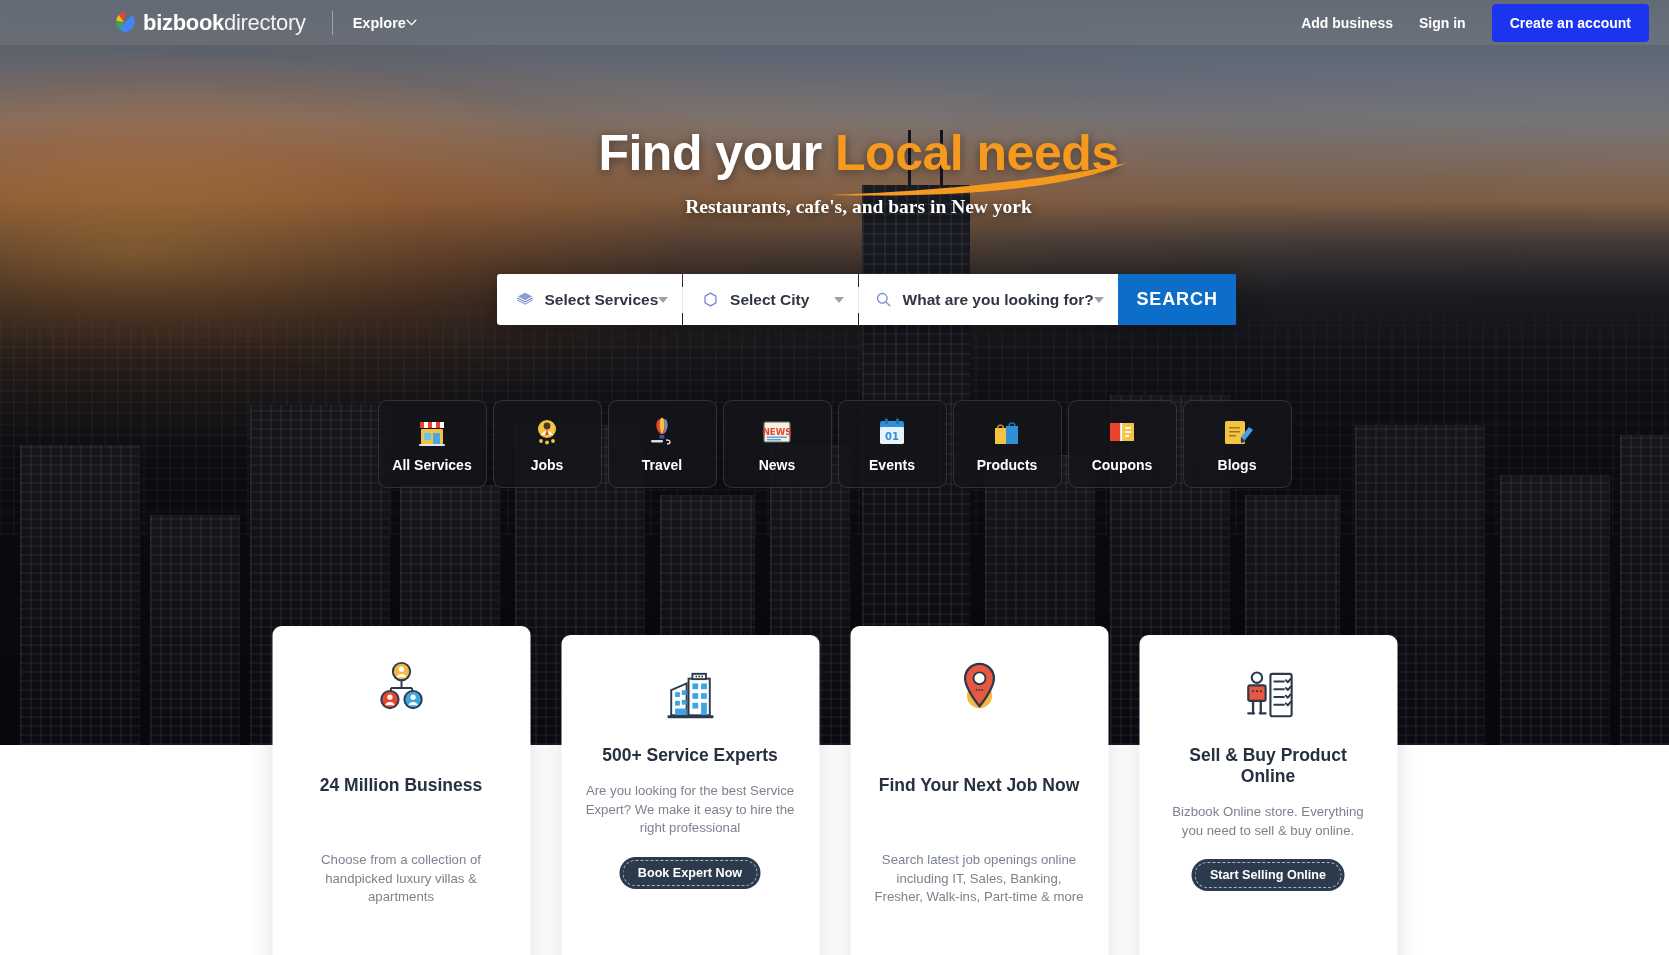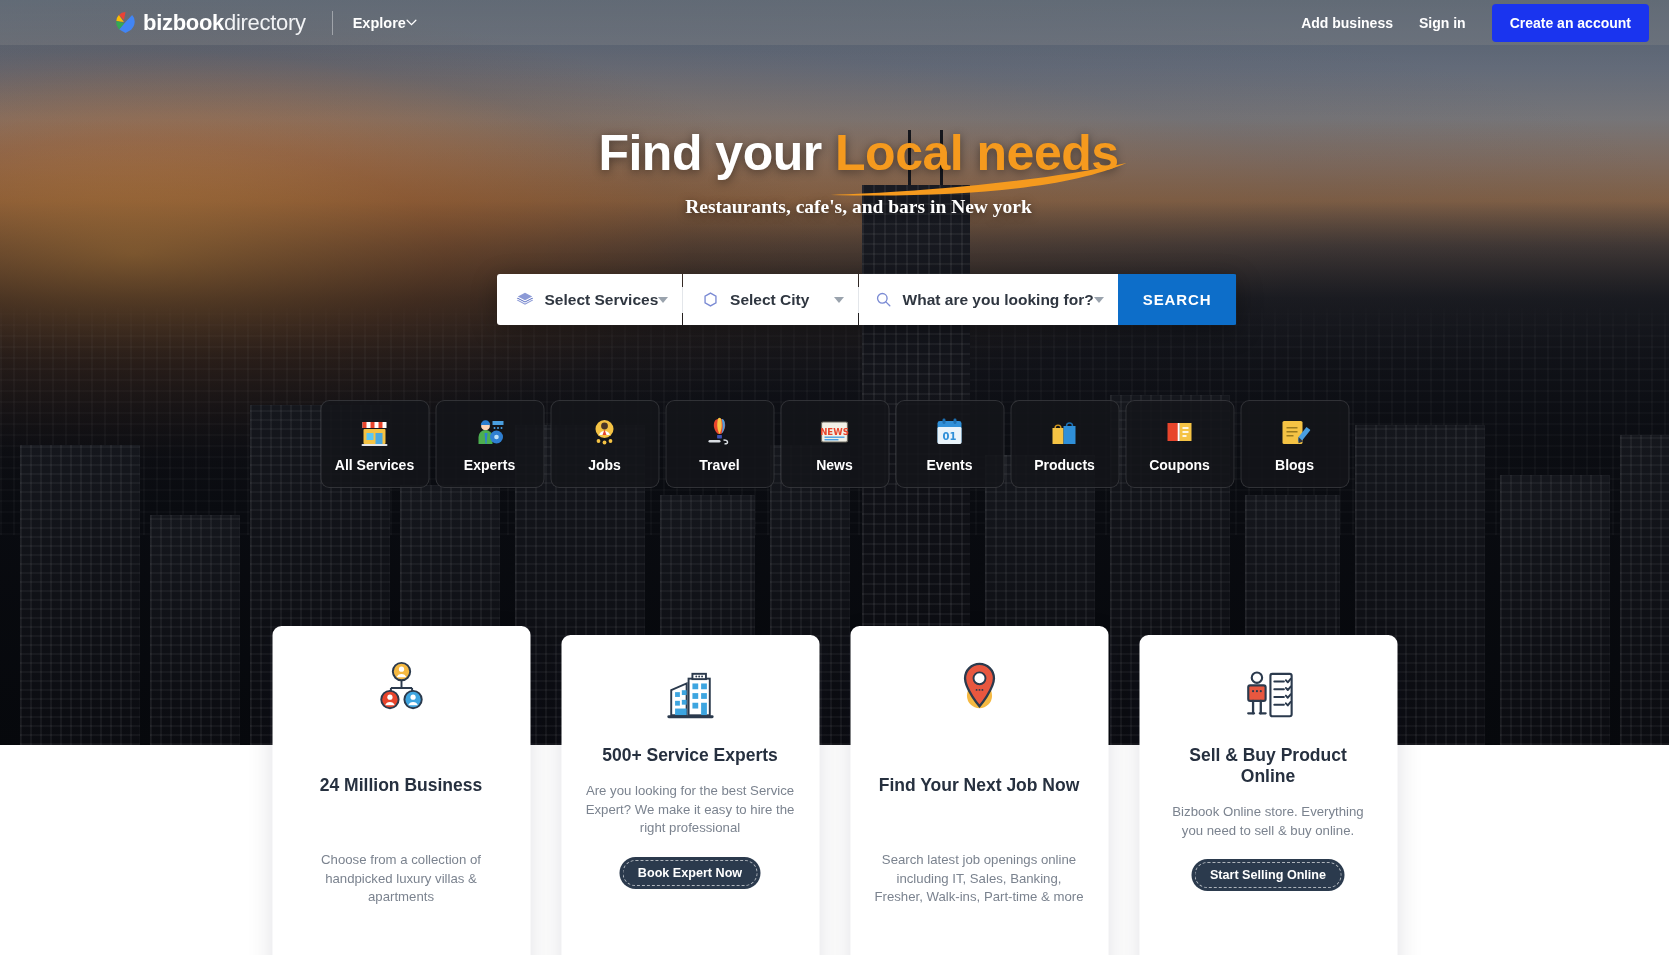--- a/index.html
+++ b/index.html
@@ -140,21 +140,21 @@
   .sfield.query { flex: 1; padding-left: 16px; }
   .sf-icon { flex: 0 0 auto; margin-right: 11px; display:block; }
   .sf-label { font-size: 15.5px; font-weight: 700; color: #2f3640; white-space: nowrap; }
   .sf-label.ph { font-weight: 700; color: #2f3640; }
   .caret { margin-left: auto; width:0; height:0;
     border-left: 5px solid transparent; border-right: 5px solid transparent;
     border-top: 6px solid #9aa3ad; }
   .sep { width:1px; background: #e3e6ea; align-self: center; height: 26px; }
   .btn-search {
     width: 140px; background: #0d6ec9; color:#fff; border:0; cursor:pointer;
-    font-size: 15px; font-weight: 700; letter-spacing: .9px;
+    font-size: 18px; font-weight: 700; letter-spacing: .9px;
     font-family: inherit;
   }
 
   
   .tiles {
     position:absolute; top: 400px; left: 50%; transform: translateX(-50%);
     display:flex; gap: 6px; z-index: 22;
   }
   .tile {
     width: 109px; height: 88px; border-radius: 9px;
@@ -288,35 +288,20 @@
     <div class="tile">
       <svg class="tile-ico" viewBox="0 0 32 32">
         <rect x="5" y="13" width="22" height="15" rx="1" fill="#f5c344"></rect>
         <rect x="8" y="17" width="7" height="7" fill="#5bc8f5"></rect>
         <rect x="17" y="17" width="7" height="11" fill="#4aa8e0"></rect>
         <path d="M4 6h24v6H4z" fill="#fff"></path>
         <path d="M4 6h4v6H4zm8 0h4v6h-4zm8 0h4v6h-4z" fill="#e8452c"></path>
         <rect x="3" y="28" width="26" height="2" rx="1" fill="#e3e6ea"></rect>
       </svg>
       <span class="tile-lb">All Services</span>
-    </div>
-    <div class="tile">
-      <svg class="tile-ico" viewBox="0 0 32 32">
-        <rect x="19" y="5" width="11" height="4" fill="#4a9fe0"></rect>
-        <circle cx="21" cy="12" r="1" fill="#4a9fe0"></circle>
-          <circle cx="24.5" cy="12" r="1" fill="#4a9fe0"></circle>
-          <circle cx="28" cy="12" r="1" fill="#4a9fe0"></circle>
-        <circle cx="12" cy="10" r="4.4" fill="#ffd5b8"></circle>
-        <path d="M7.3 9a4.7 4.7 0 0 1 9.4 0z" fill="#2f7fd1"></path>
-        <path d="M5 28v-7a7 7 0 0 1 14 0v7z" fill="#4caf50"></path>
-        <path d="M11 17h3l-1 11h-1z" fill="#2f7fd1"></path>
-        <circle cx="23" cy="21" r="6.5" fill="#2f7fd1"></circle>
-        <circle cx="23" cy="21" r="2.3" fill="#bfe2f7"></circle>
-      </svg>
-      <span class="tile-lb">Experts</span>
     </div>
     <div class="tile">
       <svg class="tile-ico" viewBox="0 0 32 32">
         <circle cx="16" cy="13" r="9" fill="#f5c344"></circle>
         <circle cx="16" cy="10" r="3.4" fill="#4a3728"></circle>
         <path d="M10.5 19a5.8 5.8 0 0 1 11 0z" fill="#fff"></path>
         <path d="M16 13.6 18 19h-4z" fill="#e8452c"></path>
         <circle cx="10" cy="25" r="1.9" fill="#f5c344"></circle>
         <circle cx="16" cy="26.5" r="1.9" fill="#f5c344"></circle>
         <circle cx="22" cy="25" r="1.9" fill="#f5c344"></circle>

